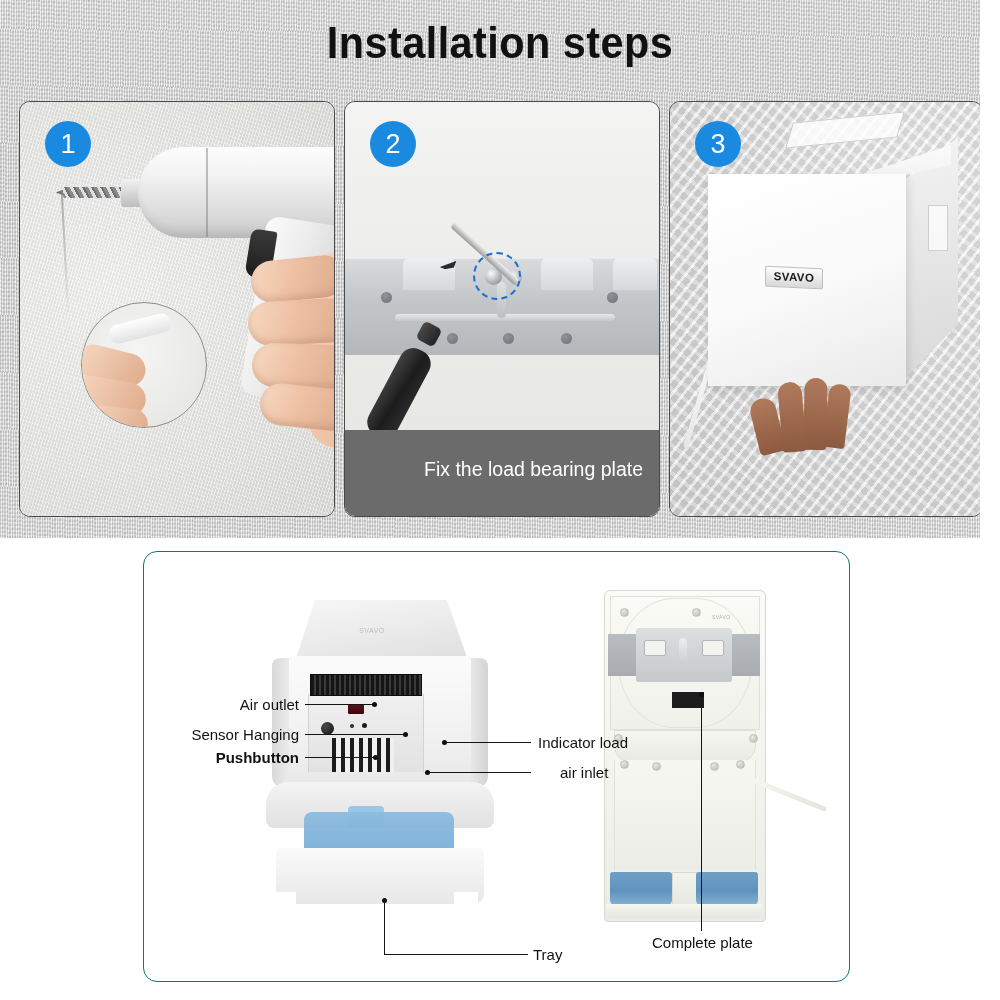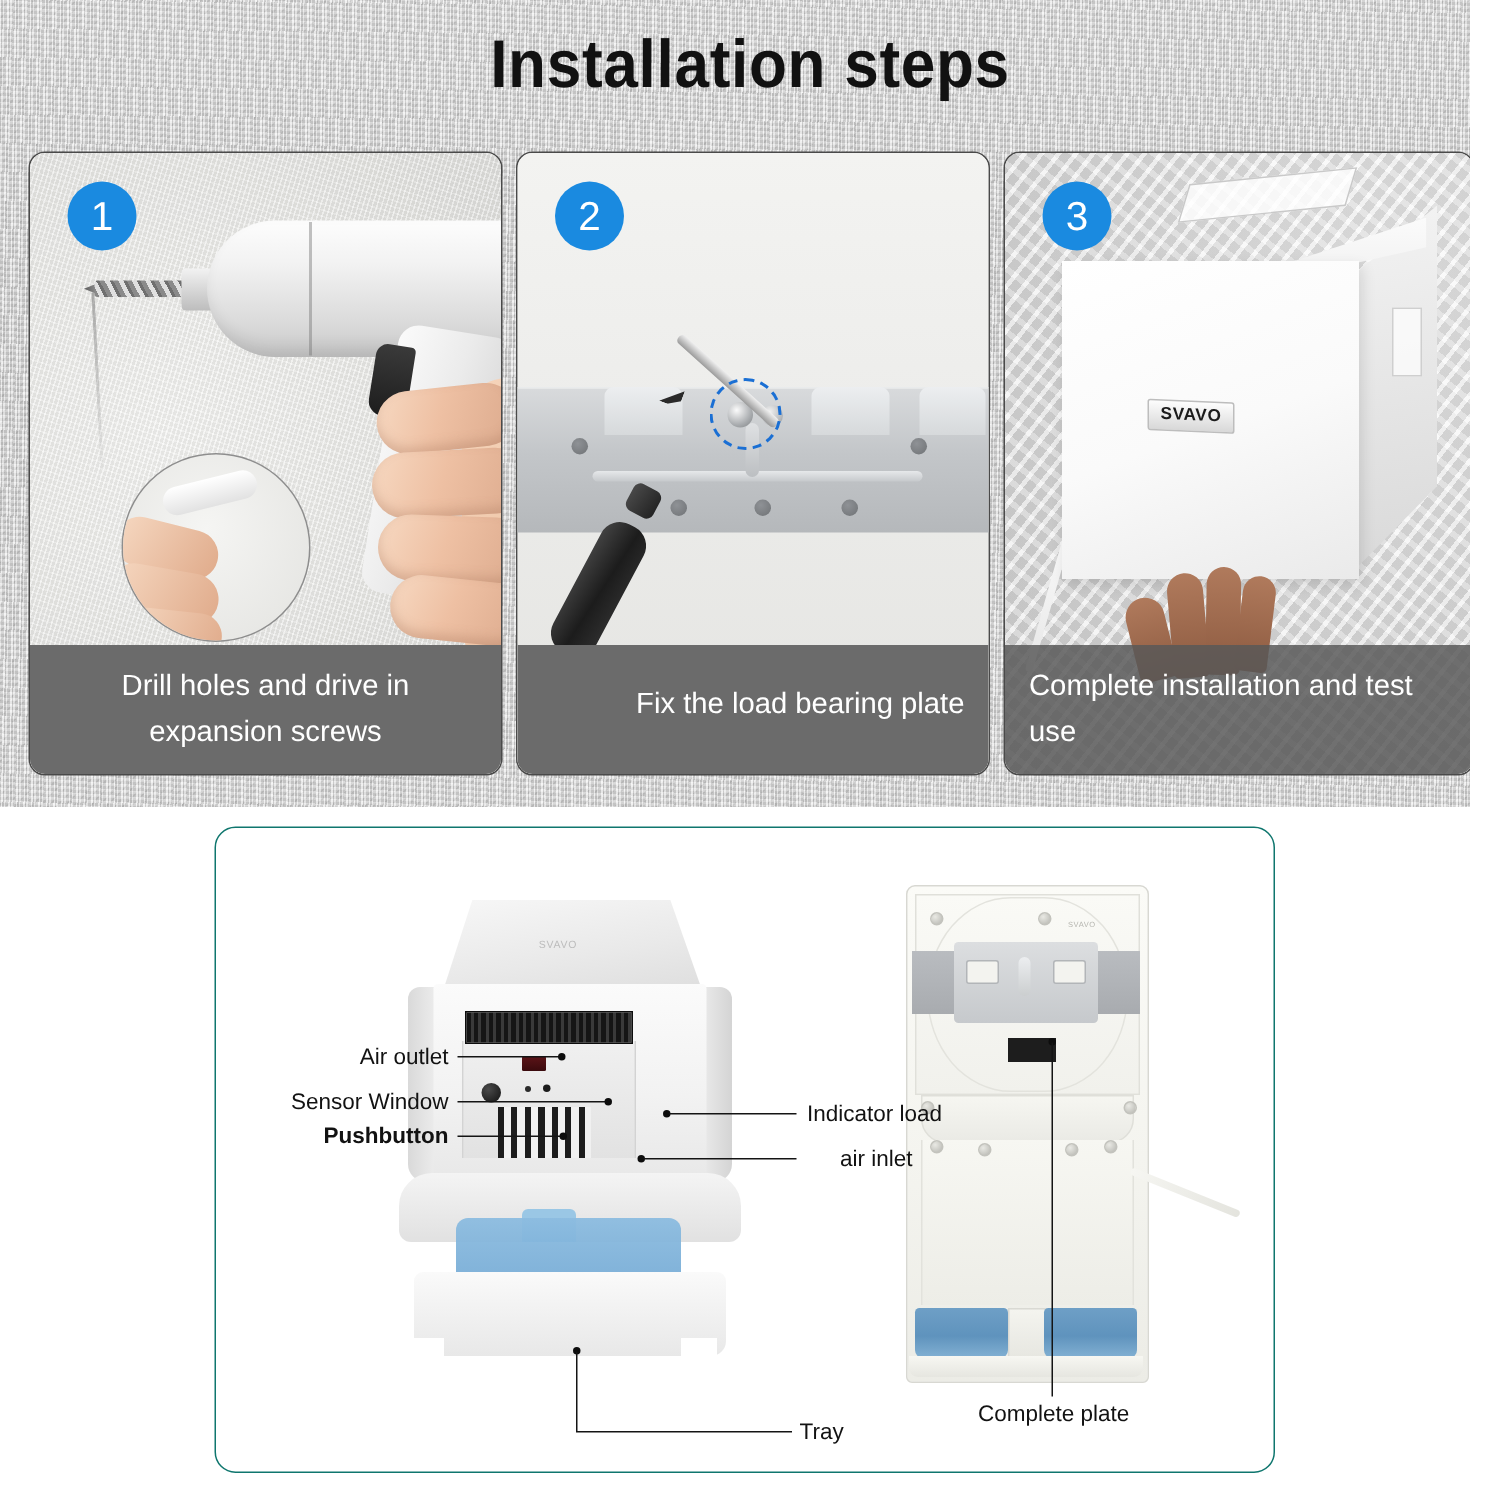--- a/index.html
+++ b/index.html
@@ -658,21 +658,20 @@
           <div class="finger f4"></div>
         </div>
         <div class="magnify">
           <div class="mag-plug"></div>
           <div class="mag-f mf1"></div>
           <div class="mag-f mf2"></div>
           <div class="mag-f mf3"></div>
         </div>
       </div>
       <div class="badge">1</div>
-      <div class="caption" id="caption-1">Drill holes and drive in expansion screws</div>
     </div>
 
     <div class="step-card" id="card-2">
       <div class="card-photo">
         <div class="wall2"></div>
         <div class="plate"></div>
         <div class="plate-tab" style="left:58px;"></div>
         <div class="plate-tab" style="left:196px;"></div>
         <div class="plate-tab" style="left:268px;width:44px;"></div>
         <div class="plate-ridge"></div>
@@ -705,21 +704,20 @@
         <div class="dryer3-sidelabel"></div>
         <div class="brand3">SVAVO</div>
         <div class="hand3">
           <div class="hf hf1"></div>
           <div class="hf hf2"></div>
           <div class="hf hf3"></div>
           <div class="hf hf4"></div>
         </div>
       </div>
       <div class="badge">3</div>
-      <div class="caption" id="caption-3">Complete installation and test use</div>
     </div>
   </div>
 
   <div id="bottom-section">
     <div id="diagram-card">
 
       <div id="front-view">
         <div class="fv-top"></div>
         <div class="fv-brand-top">SVAVO</div>
         <div class="fv-side-l"></div>
@@ -766,21 +764,21 @@
         <div class="bv-screw" style="left:108px;top:180px;"></div>
         <div class="bv-screw" style="left:166px;top:180px;"></div>
         <div class="bv-screw" style="left:192px;top:178px;"></div>
         <div class="bv-screw" style="left:205px;top:152px;"></div>
       </div>
 
       <div class="callout" style="left:43px;top:144px;width:112px;text-align:right;">Air outlet</div>
       <div class="lead-h" style="left:161px;top:152px;width:69px;"></div>
       <div class="lead-dot" style="left:228px;top:150px;"></div>
 
-      <div class="callout" style="left:8px;top:174px;width:147px;text-align:right;">Sensor Window</div>
+      <div class="callout" style="left:8px;top:174px;width:147px;text-align:right;">Sensor Hanging</div>
       <div class="lead-h" style="left:161px;top:182px;width:100px;"></div>
       <div class="lead-dot" style="left:259px;top:180px;"></div>
 
       <div class="callout" style="left:33px;top:197px;width:122px;text-align:right;font-weight:bold;">Pushbutton</div>
       <div class="lead-h" style="left:161px;top:205px;width:70px;"></div>
       <div class="lead-dot" style="left:229px;top:203px;"></div>
 
       <div class="lead-dot" style="left:298px;top:188px;"></div>
       <div class="lead-h" style="left:302px;top:190px;width:85px;"></div>
       <div class="callout" style="left:394px;top:182px;">Indicator load</div>

